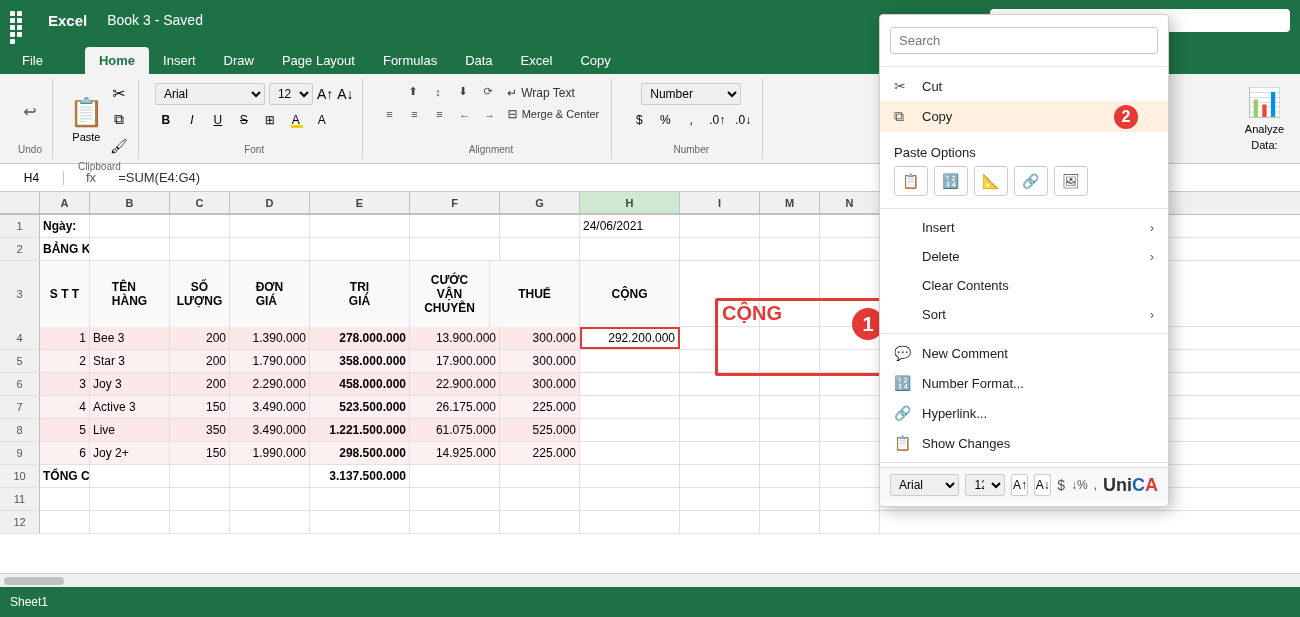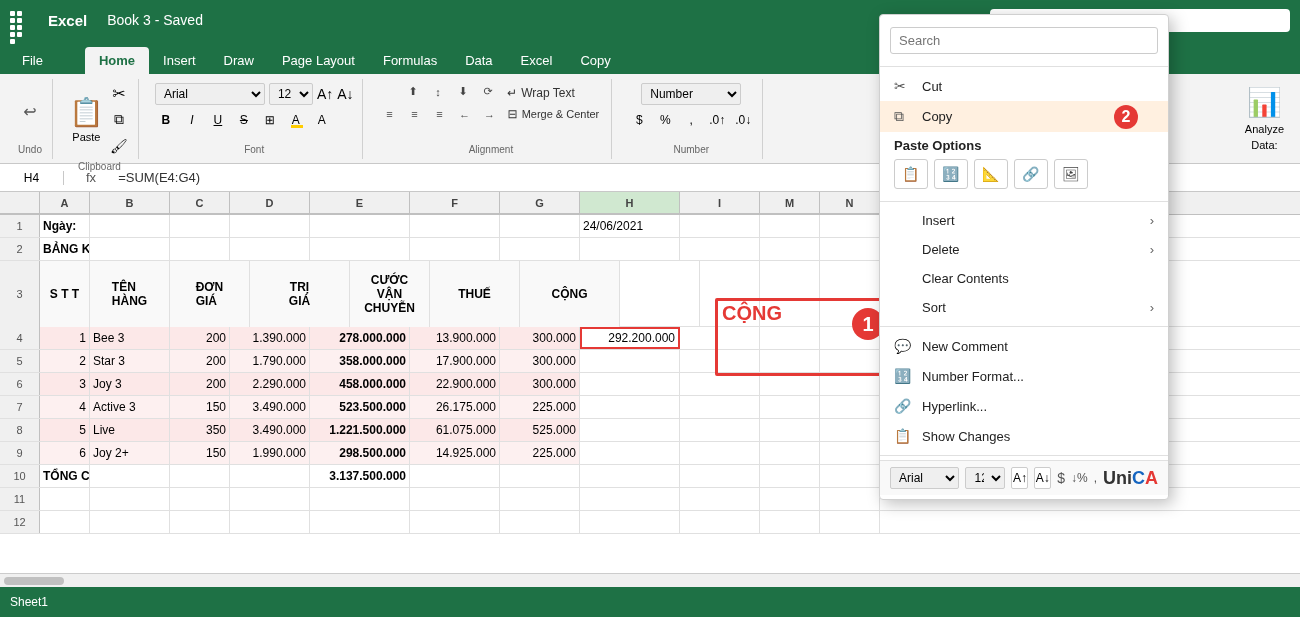--- a/index.html
+++ b/index.html
@@ -307,23 +307,23 @@
       color: #222;
       position: relative;
     }
     .context-item .item-icon { width: 18px; color: #555; font-size: 14px; }
     .context-item .arrow { margin-left: auto; color: #666; }
     .context-item.copy-item { background: #fff0f0; }
     .context-item.copy-item .item-label { font-weight: 400; }
 
     
     .paste-options-header {
-      padding: 6px 14px 2px;
+      padding: 13px 14px 2px;
       font-size: 13px;
-      font-weight: 700;
+      font-weight: 400;
       color: #222;
     }
     .paste-options-icons {
       display: flex;
       gap: 6px;
       padding: 4px 14px 8px;
     }
     .paste-opt-btn {
       width: 34px; height: 30px;
       border: 1px solid #ccc;
@@ -585,20 +585,21 @@
         <div class="cell cH"></div>
         <div class="cell cI"></div>
         <div class="cell cJ"></div>
         <div class="cell cK"></div>
       </div>
 
       <div class="grid-row" style="height:66px;">
         <div class="row-num" style="height:66px;">3</div>
         <div class="cell cA header-row center" style="height:66px;align-items:center;">S T T</div>
         <div class="cell cB header-row center" style="height:66px;flex-direction:column;justify-content:center;text-align:left;">TÊN<br>HÀNG</div>
+        <div class="cell cC header-row center" style="height:66px;flex-direction:column;justify-content:center;text-align:center;">SỐ<br>LƯỢNG</div>
         <div class="cell cD header-row center" style="height:66px;flex-direction:column;justify-content:center;text-align:left;">ĐƠN<br>GIÁ</div>
         <div class="cell cE header-row center" style="height:66px;flex-direction:column;justify-content:center;text-align:center;">TRỊ<br>GIÁ</div>
         <div class="cell cG header-row center" style="height:66px;flex-direction:column;justify-content:center;text-align:center;">CƯỚC<br>VẬN<br>CHUYỄN</div>
         <div class="cell cF header-row center" style="height:66px;align-items:center;">THUẾ</div>
         <div class="cell cH header-row center" style="height:66px;align-items:center;font-weight:bold;">CỘNG</div>
         <div class="cell cI" style="height:66px;"></div>
         <div class="cell cJ" style="height:66px;"></div>
         <div class="cell cK" style="height:66px;"></div>
       </div>
 

